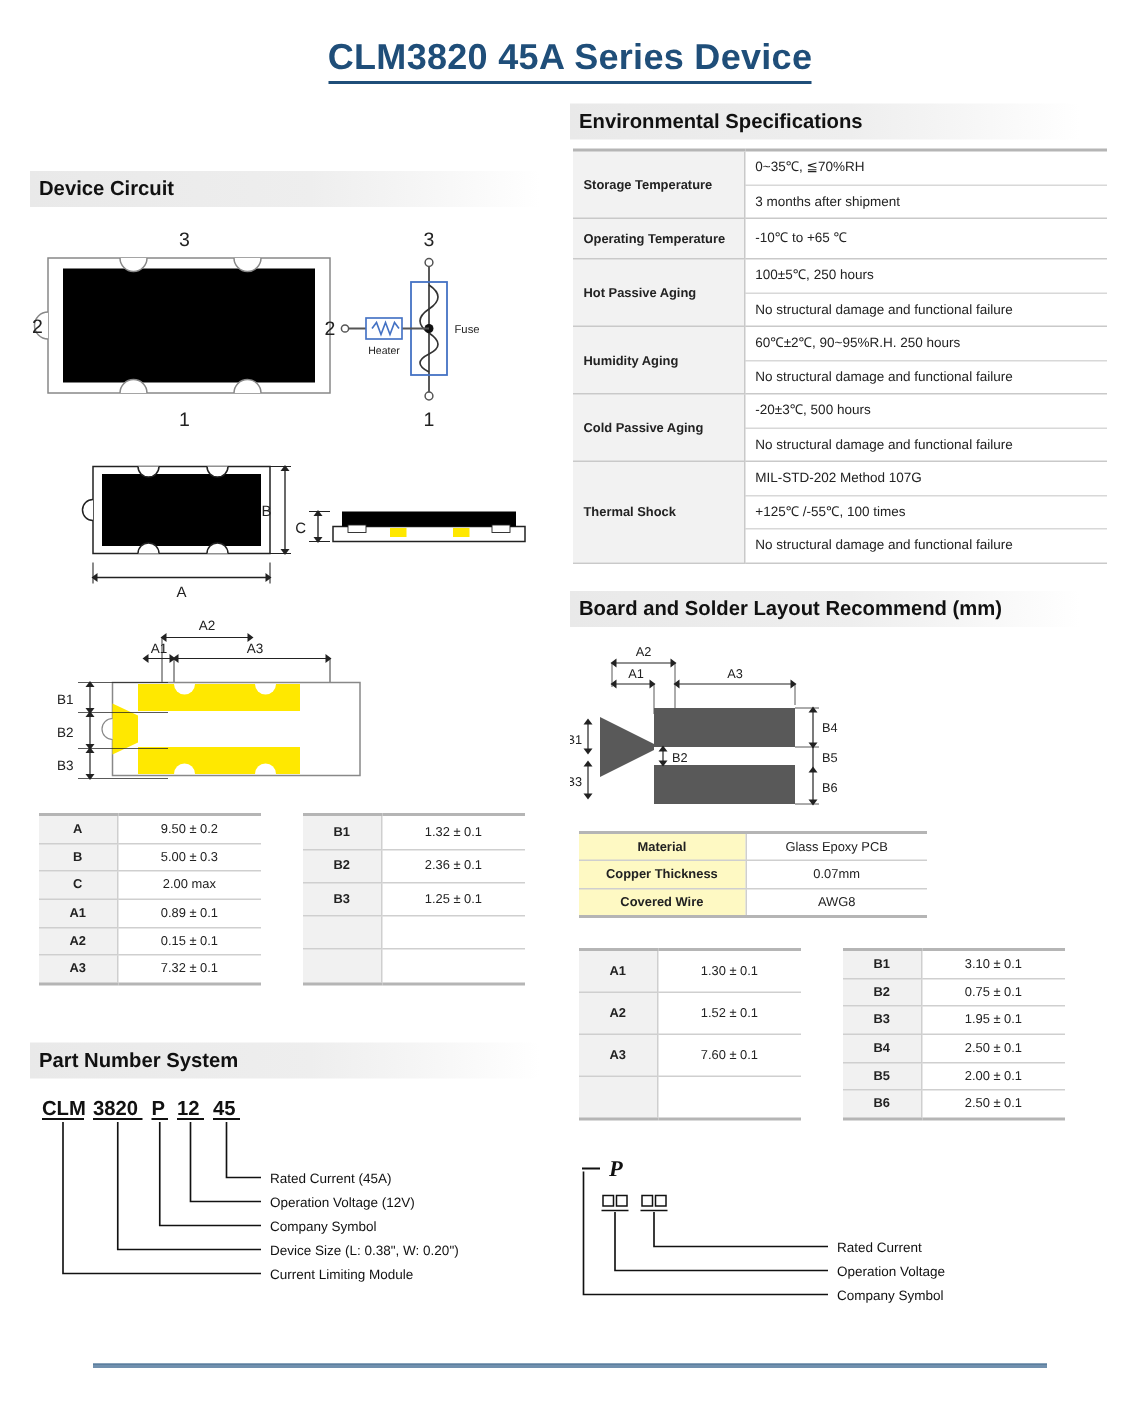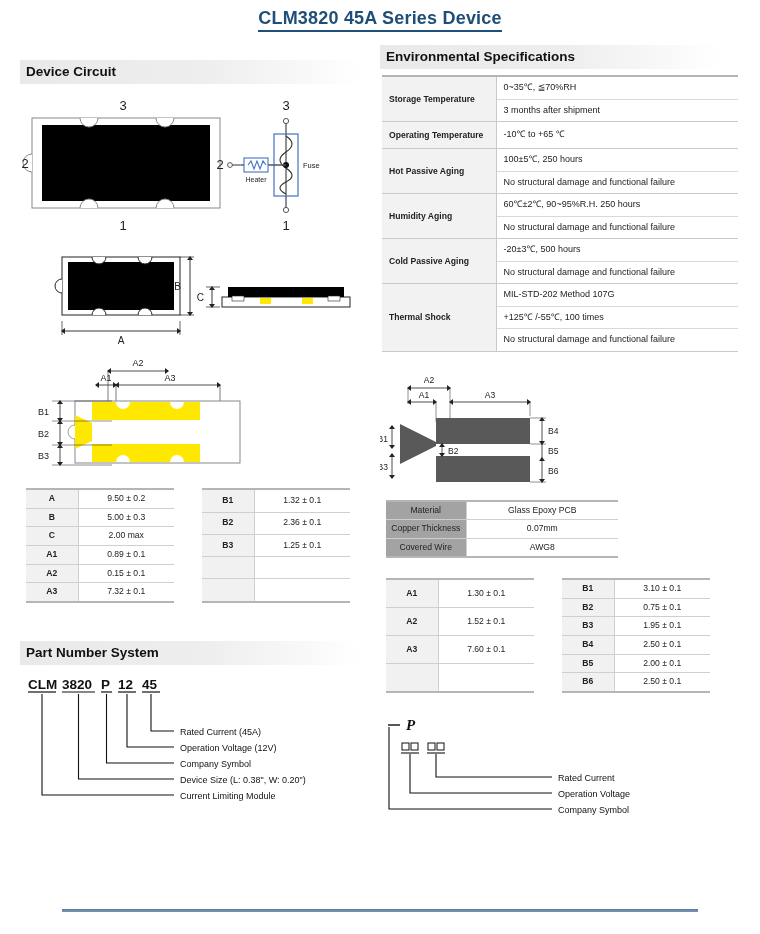--- a/index.html
+++ b/index.html
@@ -10,24 +10,24 @@
     background: #ffffff;
     font-family: "Liberation Sans", sans-serif;
     color: #1a1a1a;
     position: relative;
     overflow: hidden;
   }
 
   
   .page-title {
     text-align: center;
-    font-size: 18px;
+    font-size: 24px;
     font-weight: bold;
     color: #1f4e79;
-    padding-top: 8px;
+    padding-top: 25px;
     letter-spacing: .2px;
   }
   .page-title span {
     border-bottom: 2.5px solid #1f4e79;
     padding-bottom: 2px;
   }
 
   
   .columns {
     display: flex;
@@ -118,23 +118,23 @@
     width: 232px;
     margin-left: 6px;
   }
   table.mat td {
     border-bottom: 1px solid #cfcfcf;
     padding: 3px 5px;
     text-align: center;
     color: #222;
   }
   table.mat td.k {
-    background: #a3a3a3;
-    font-weight: normal;
-    width: 80px;
+    background: #fef9c3;
+    font-weight: bold;
+    width: 111px;
     border-right: 1px solid #cfcfcf;
   }
   table.mat tr:first-child td { border-top: 2px solid #b5b5b5; }
   table.mat tr:last-child td { border-bottom: 2px solid #b5b5b5; }
 
   
   .draw { position: relative; }
   svg { display: block; }
 
   
@@ -436,20 +436,21 @@
               </tr>
               <tr>
                 <td class="v last">No structural damage and functional failure</td>
               </tr>
             </tbody>
         </table>
       </div>
     </div>
 
     <div class="sec-block" style="margin-top:18px;">
+      <div class="sec-head">Board and Solder Layout Recommend (mm)</div>
       <div class="draw">
         <svg width="340" height="130" viewBox="0 0 340 130">
 
           <line x1="28" y1="18" x2="70" y2="18" stroke="#222" stroke-width=".8"></line>
           <path d="M31,15 l-4,3 l4,3 z" fill="#222"></path>
           <path d="M67,15 l4,3 l-4,3 z" fill="#222"></path>
           <text x="49" y="13" font-family="Liberation Sans, sans-serif" font-size="8.5" fill="#222" text-anchor="middle">A2</text>
           <line x1="28" y1="18" x2="28" y2="34" stroke="#222" stroke-width=".5"></line>
           <line x1="70" y1="18" x2="70" y2="52" stroke="#222" stroke-width=".5"></line>
 

